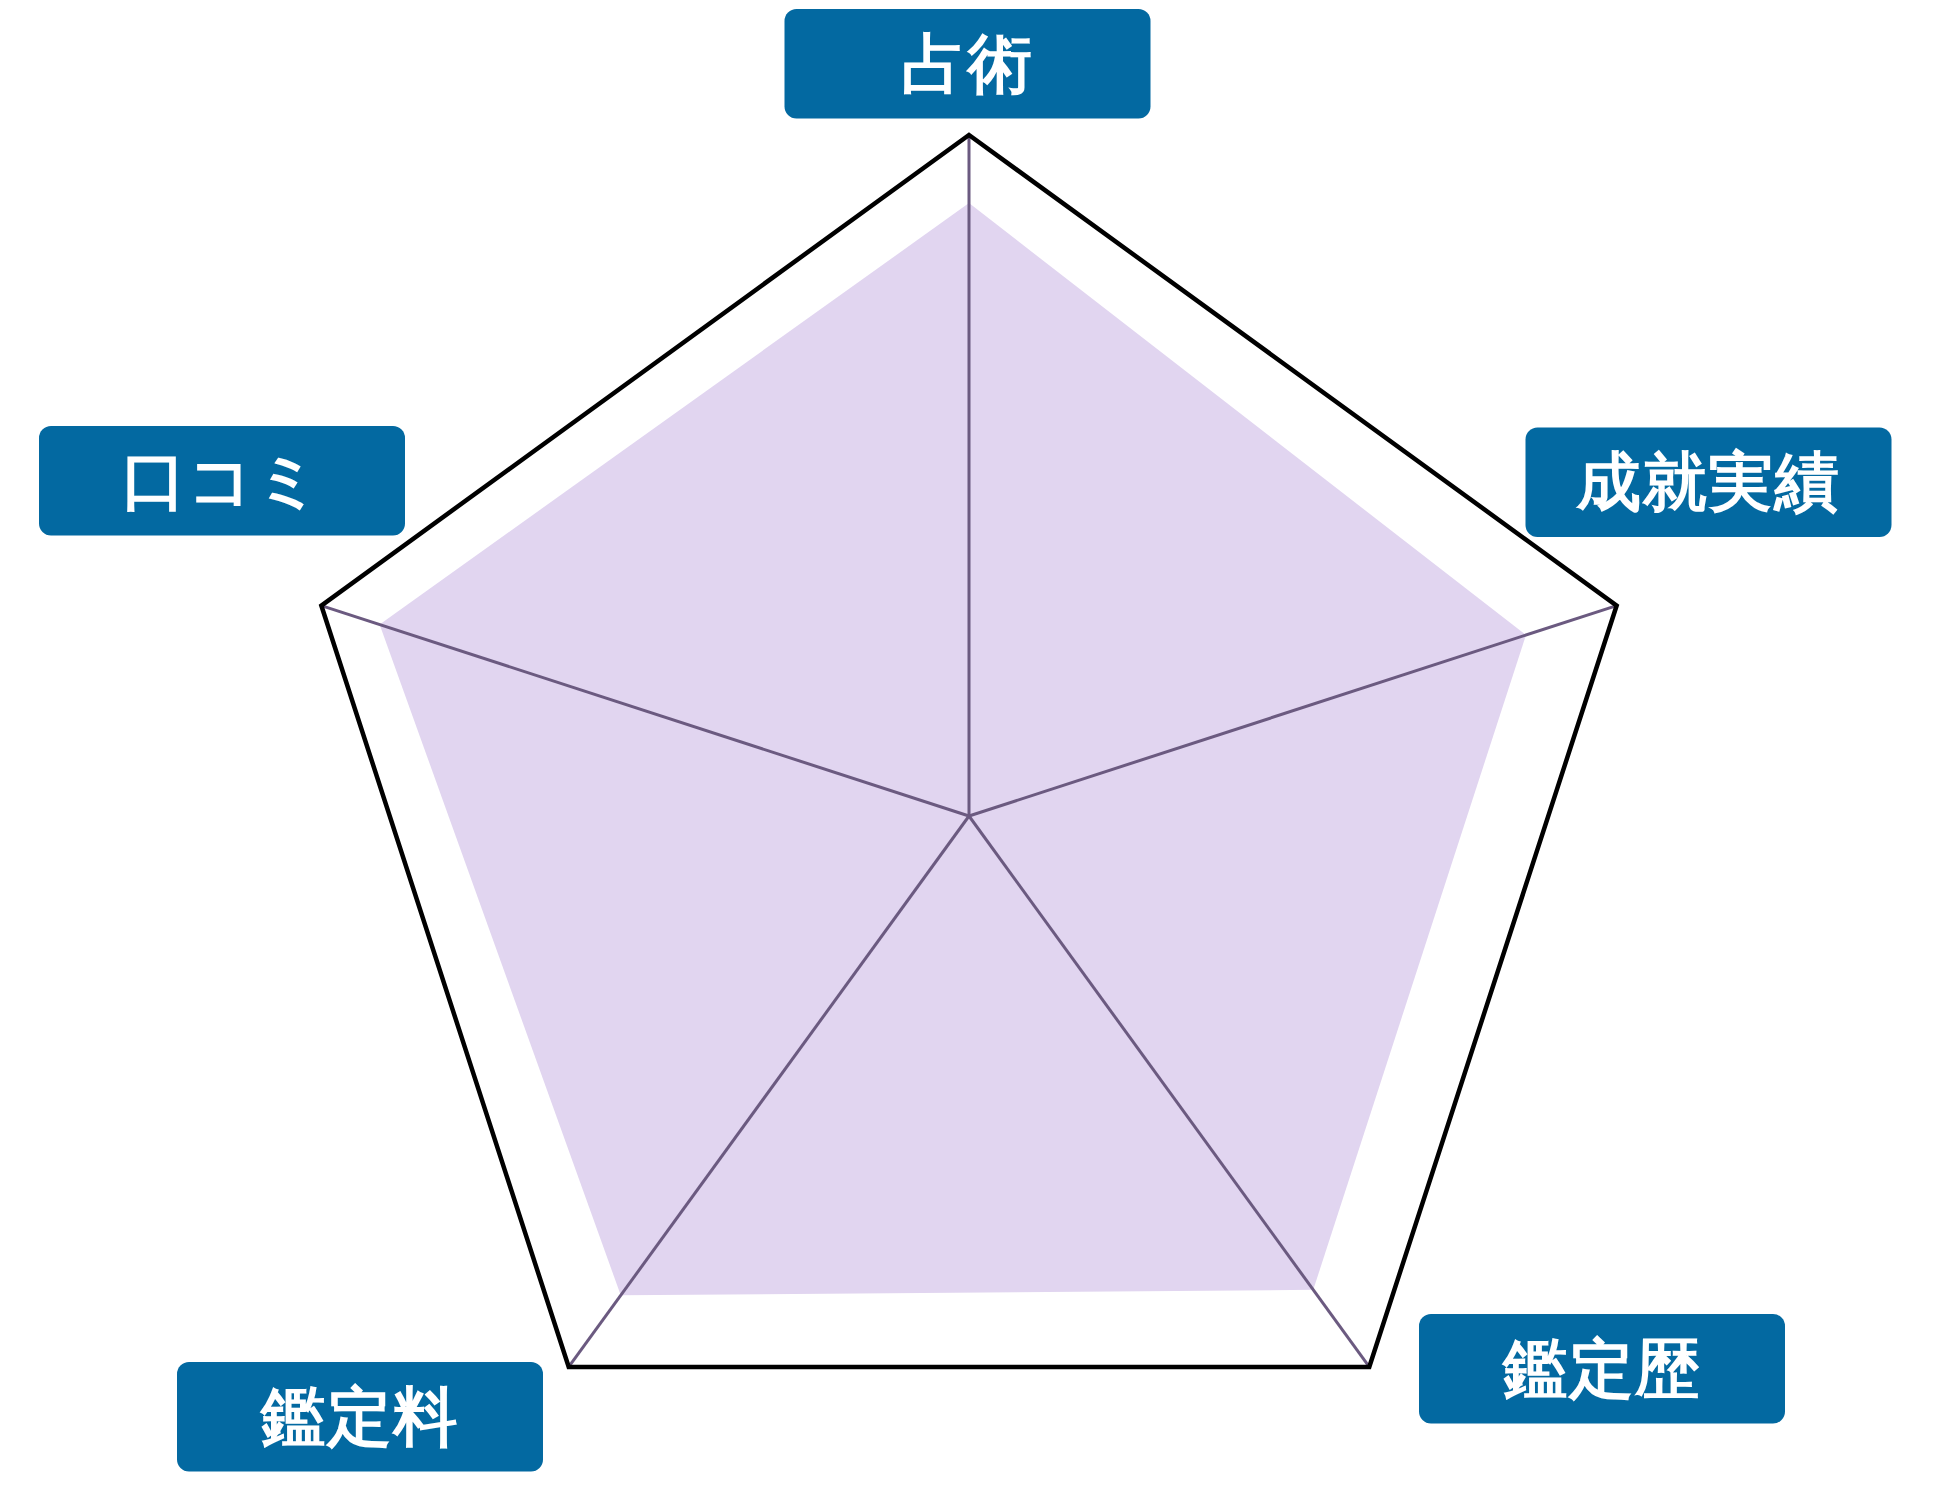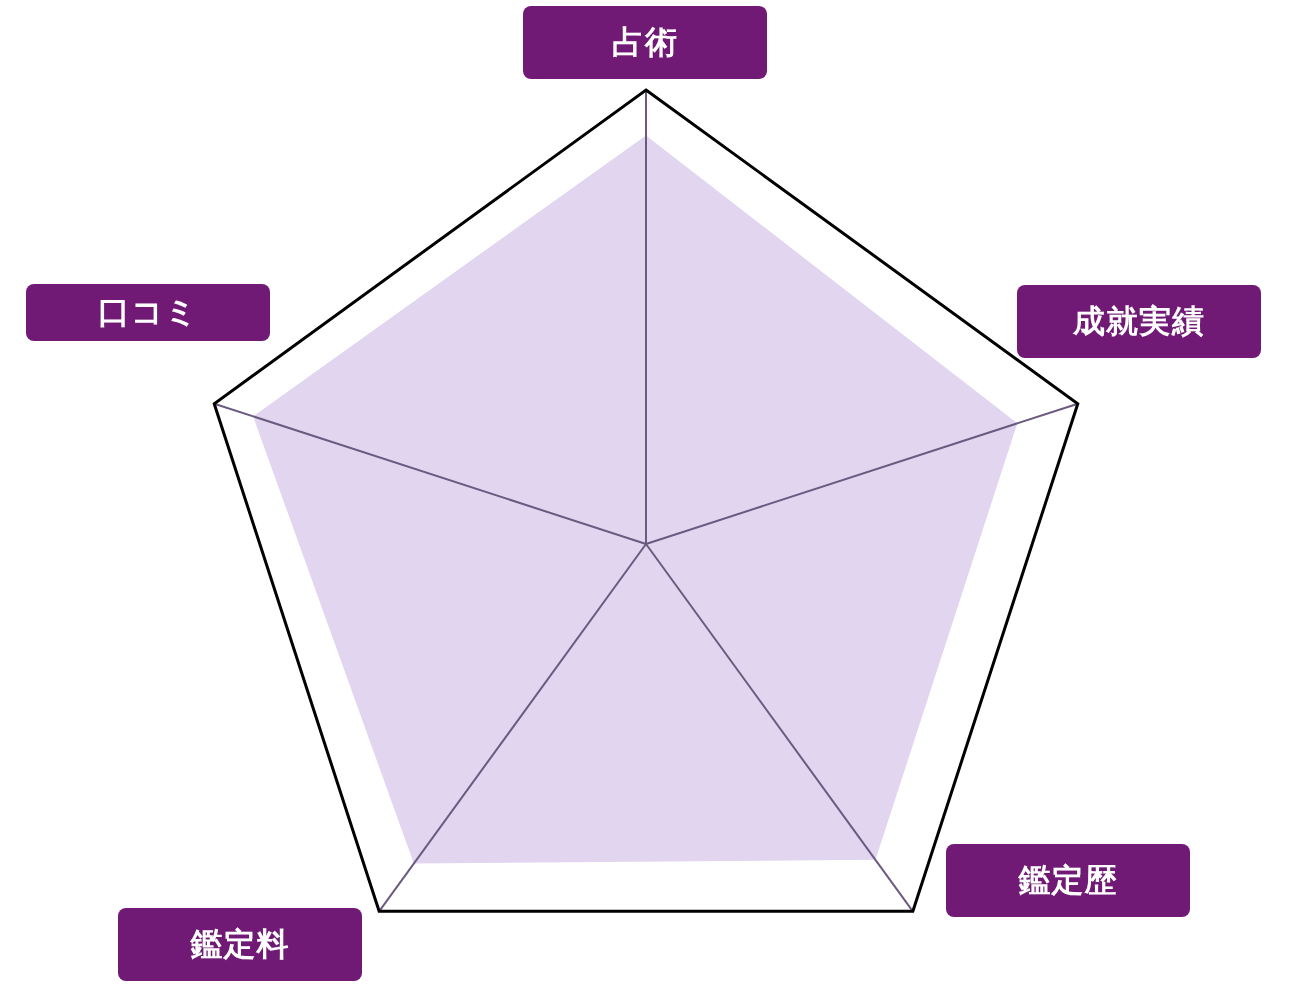--- a/index.html
+++ b/index.html
@@ -1,18 +1,18 @@
 <!DOCTYPE html>
 <html><head>
 <meta charset="utf-8">
 <style>
   html,body{margin:0;padding:0;background:#fff;}
   body{width:1296px;height:1000px;position:relative;overflow:hidden;font-family:"DejaVu Sans",sans-serif;}
   svg{position:absolute;left:0;top:0;}
-  .label{position:absolute;background:#701a75;color:#fff;border-radius:8px;font-weight:bold;font-size:32px;display:flex;align-items:center;justify-content:center;letter-spacing:1px;}
+  .label{position:absolute;background:#0369a1;color:#fff;border-radius:8px;font-weight:bold;font-size:43px;display:flex;align-items:center;justify-content:center;letter-spacing:1px;}
 </style>
 </head>
 <body>
 
 <svg width="1296" height="1000">
   <g id="grid">
       <polygon points="646,453.2 732.3559316796,515.9412569107548 699.3709009081565,617.4587430892452 592.6290990918435,617.4587430892452 559.6440683204,515.9412569107548" fill="none" stroke="#9a8aa8" stroke-width="1.2" stroke-dasharray="5,4"></polygon>
       <polygon points="646,362.4 818.7118633591999,487.8825138215096 752.7418018163131,690.9174861784904 539.2581981836869,690.9174861784904 473.2881366408001,487.8825138215096" fill="none" stroke="#9a8aa8" stroke-width="1.2" stroke-dasharray="5,4"></polygon>
       <polygon points="646,271.6 905.0677950387998,459.82377073226434 806.1127027244697,764.3762292677357 485.8872972755304,764.3762292677357 386.93220496120017,459.8237707322644" fill="none" stroke="#9a8aa8" stroke-width="1.2" stroke-dasharray="5,4"></polygon>
       <polygon points="646,180.8 991.4237267183997,431.7650276430191 859.4836036326262,837.8349723569809 432.5163963673738,837.8349723569809 300.5762732816002,431.76502764301915" fill="none" stroke="#9a8aa8" stroke-width="1.2" stroke-dasharray="5,4"></polygon>
@@ -23,15 +23,15 @@
       <line x1="646" y1="544" x2="1077.7796583979998" y2="403.7062845537739" stroke="#6b5a80" stroke-width="2"></line>
       <line x1="646" y1="544" x2="912.8545045407827" y2="911.2937154462261" stroke="#6b5a80" stroke-width="2"></line>
       <line x1="646" y1="544" x2="379.1454954592173" y2="911.2937154462261" stroke="#6b5a80" stroke-width="2"></line>
       <line x1="646" y1="544" x2="214.22034160200025" y2="403.7062845537739" stroke="#6b5a80" stroke-width="2"></line>
     </g>
   <polygon id="outer" fill="none" stroke="#000" stroke-width="3" points="646,90 1077.7796583979998,403.7062845537739 912.8545045407827,911.2937154462261 379.1454954592173,911.2937154462261 214.22034160200025,403.7062845537739"></polygon>
 </svg>
 
 <div class="label" style="left:523px;top:6px;width:244px;height:73px;">占術</div>
 <div class="label" style="left:1017px;top:285px;width:244px;height:73px;">成就実績</div>
-<div class="label" style="left:946px;top:844px;width:244px;height:73px;">鑑定歴</div>
+<div class="label" style="left:946px;top:876px;width:244px;height:73px;">鑑定歴</div>
 <div class="label" style="left:118px;top:908px;width:244px;height:73px;">鑑定料</div>
-<div class="label" style="left:26px;top:284px;width:244px;height:57px;">口コミ</div>
+<div class="label" style="left:26px;top:284px;width:244px;height:73px;">口コミ</div>
 
 </body></html>

